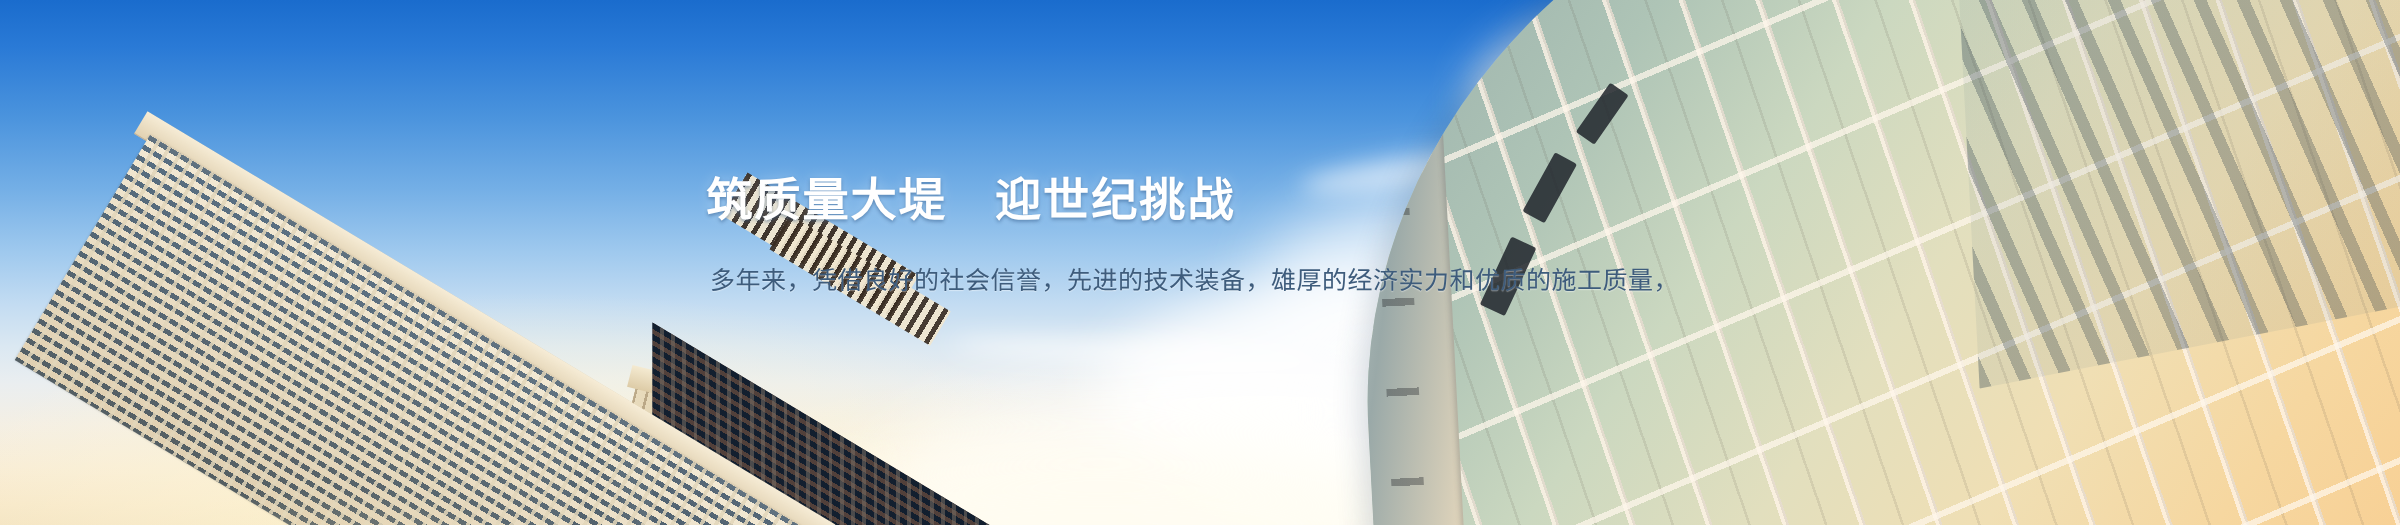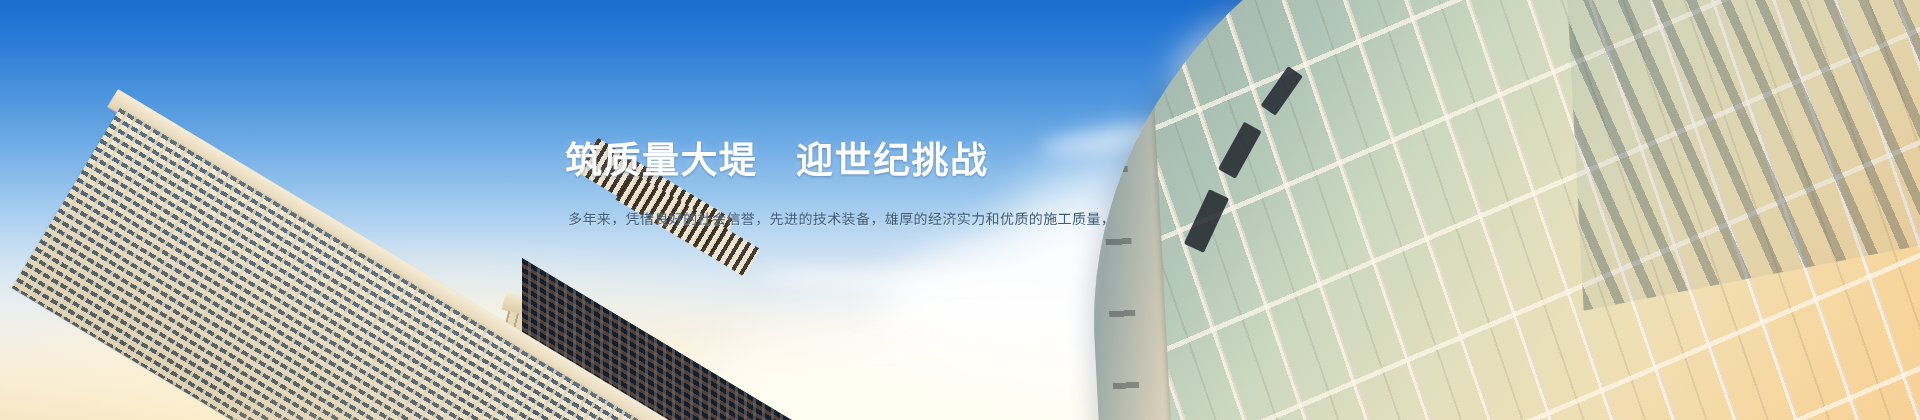--- a/index.html
+++ b/index.html
@@ -262,21 +262,21 @@
     font-size:37px;
     font-weight:bold;
     letter-spacing:1.5px;
     color:#ffffff;
     line-height:1.15;
     text-shadow:0 1px 3px rgba(30,70,120,.45), 0 0 10px rgba(255,255,255,.25);
     white-space:pre;
   }
   .subcopy{
     margin:22px 0 0 3px;
-    font-size:14px;
+    font-size:20px;
     line-height:2.0;
     color:#3e5c7c;
     letter-spacing:.4px;
     text-shadow:0 1px 1px rgba(255,255,255,.45);
   }
   .subcopy div{white-space:pre;}
 </style>
 </head>
 <body>
 

